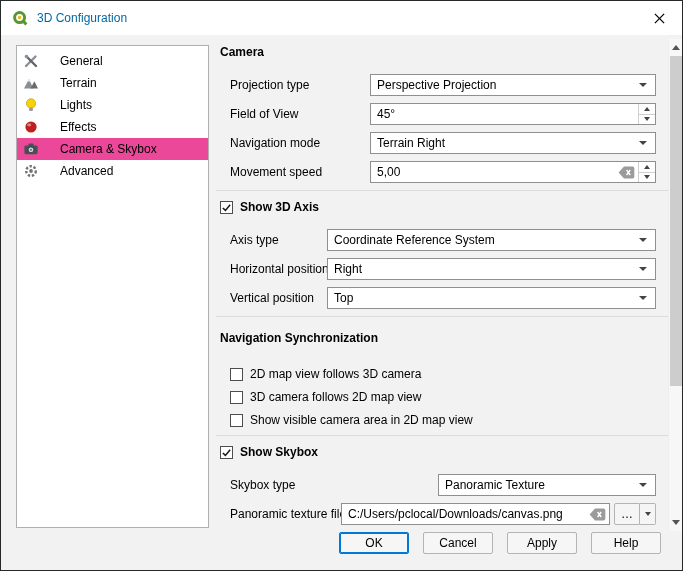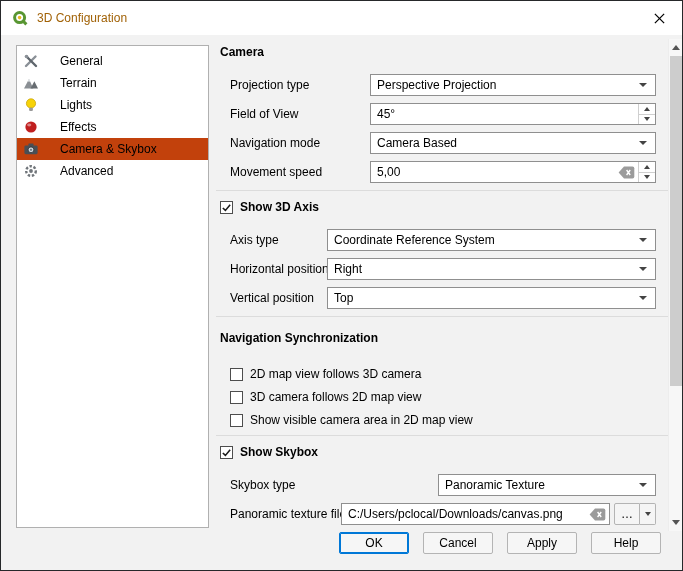--- a/index.html
+++ b/index.html
@@ -11,36 +11,36 @@
     background:#f2f2f2; border:1px solid #26282a; overflow:hidden;
     margin:0 auto;
   }
 
   
   .titlebar {
     position:absolute; left:0; top:0; right:0; height:34px;
     background:#ffffff; display:flex; align-items:center;
   }
   .app-icon { width:16px; height:16px; margin:0 9px 0 11px; }
-  .title-text { font-size:12px; color:#a16207; }
+  .title-text { font-size:12px; color:#0369a1; }
   .close-btn {
     position:absolute; right:0; top:0; width:45px; height:34px;
     display:flex; align-items:center; justify-content:center; cursor:default;
   }
 
   
   .sidebar {
     position:absolute; left:15px; top:44px; width:193px; height:483px;
     background:#ffffff; border:1px solid #b0b0b0; padding-top:4px;
   }
   .side-item {
     display:flex; align-items:center; gap:21px; height:22px; padding-left:6px;
     white-space:nowrap;
   }
-  .side-item.selected { background:#c2410c; }
+  .side-item.selected { background:#ec4899; }
   .side-icon { width:16px; height:16px; flex:0 0 auto; }
 
   
   .panel { position:absolute; left:215px; top:38px; width:452px; height:492px; }
   .section-title { font-weight:bold; margin:6px 0 14px 4px; height:15px; }
   .section.bordered { border-top:1px solid #dcdcdc; padding-top:8px; }
   .group-head {
     display:flex; align-items:center; gap:7px; margin:0 0 14px 4px; height:16px;
   }
   .group-head .group-title-text { font-weight:bold; }
@@ -211,21 +211,21 @@
             <span class="spin-down">
                 <span class="tri-down"></span>
               </span>
           </span>
         </div>
       </div>
 
       <div class="row">
         <span class="row-label w140">Navigation mode</span>
         <div class="combo">
-          <span class="combo-text">Camera Based</span>
+          <span class="combo-text">Terrain Right</span>
           <span class="combo-arrow"></span>
         </div>
       </div>
 
       <div class="row">
         <span class="row-label w140">Movement speed</span>
         <div class="spin">
           <span class="spin-text">5,00</span>
           <span class="clear-icon">
             <svg viewBox="0 0 17 13">

